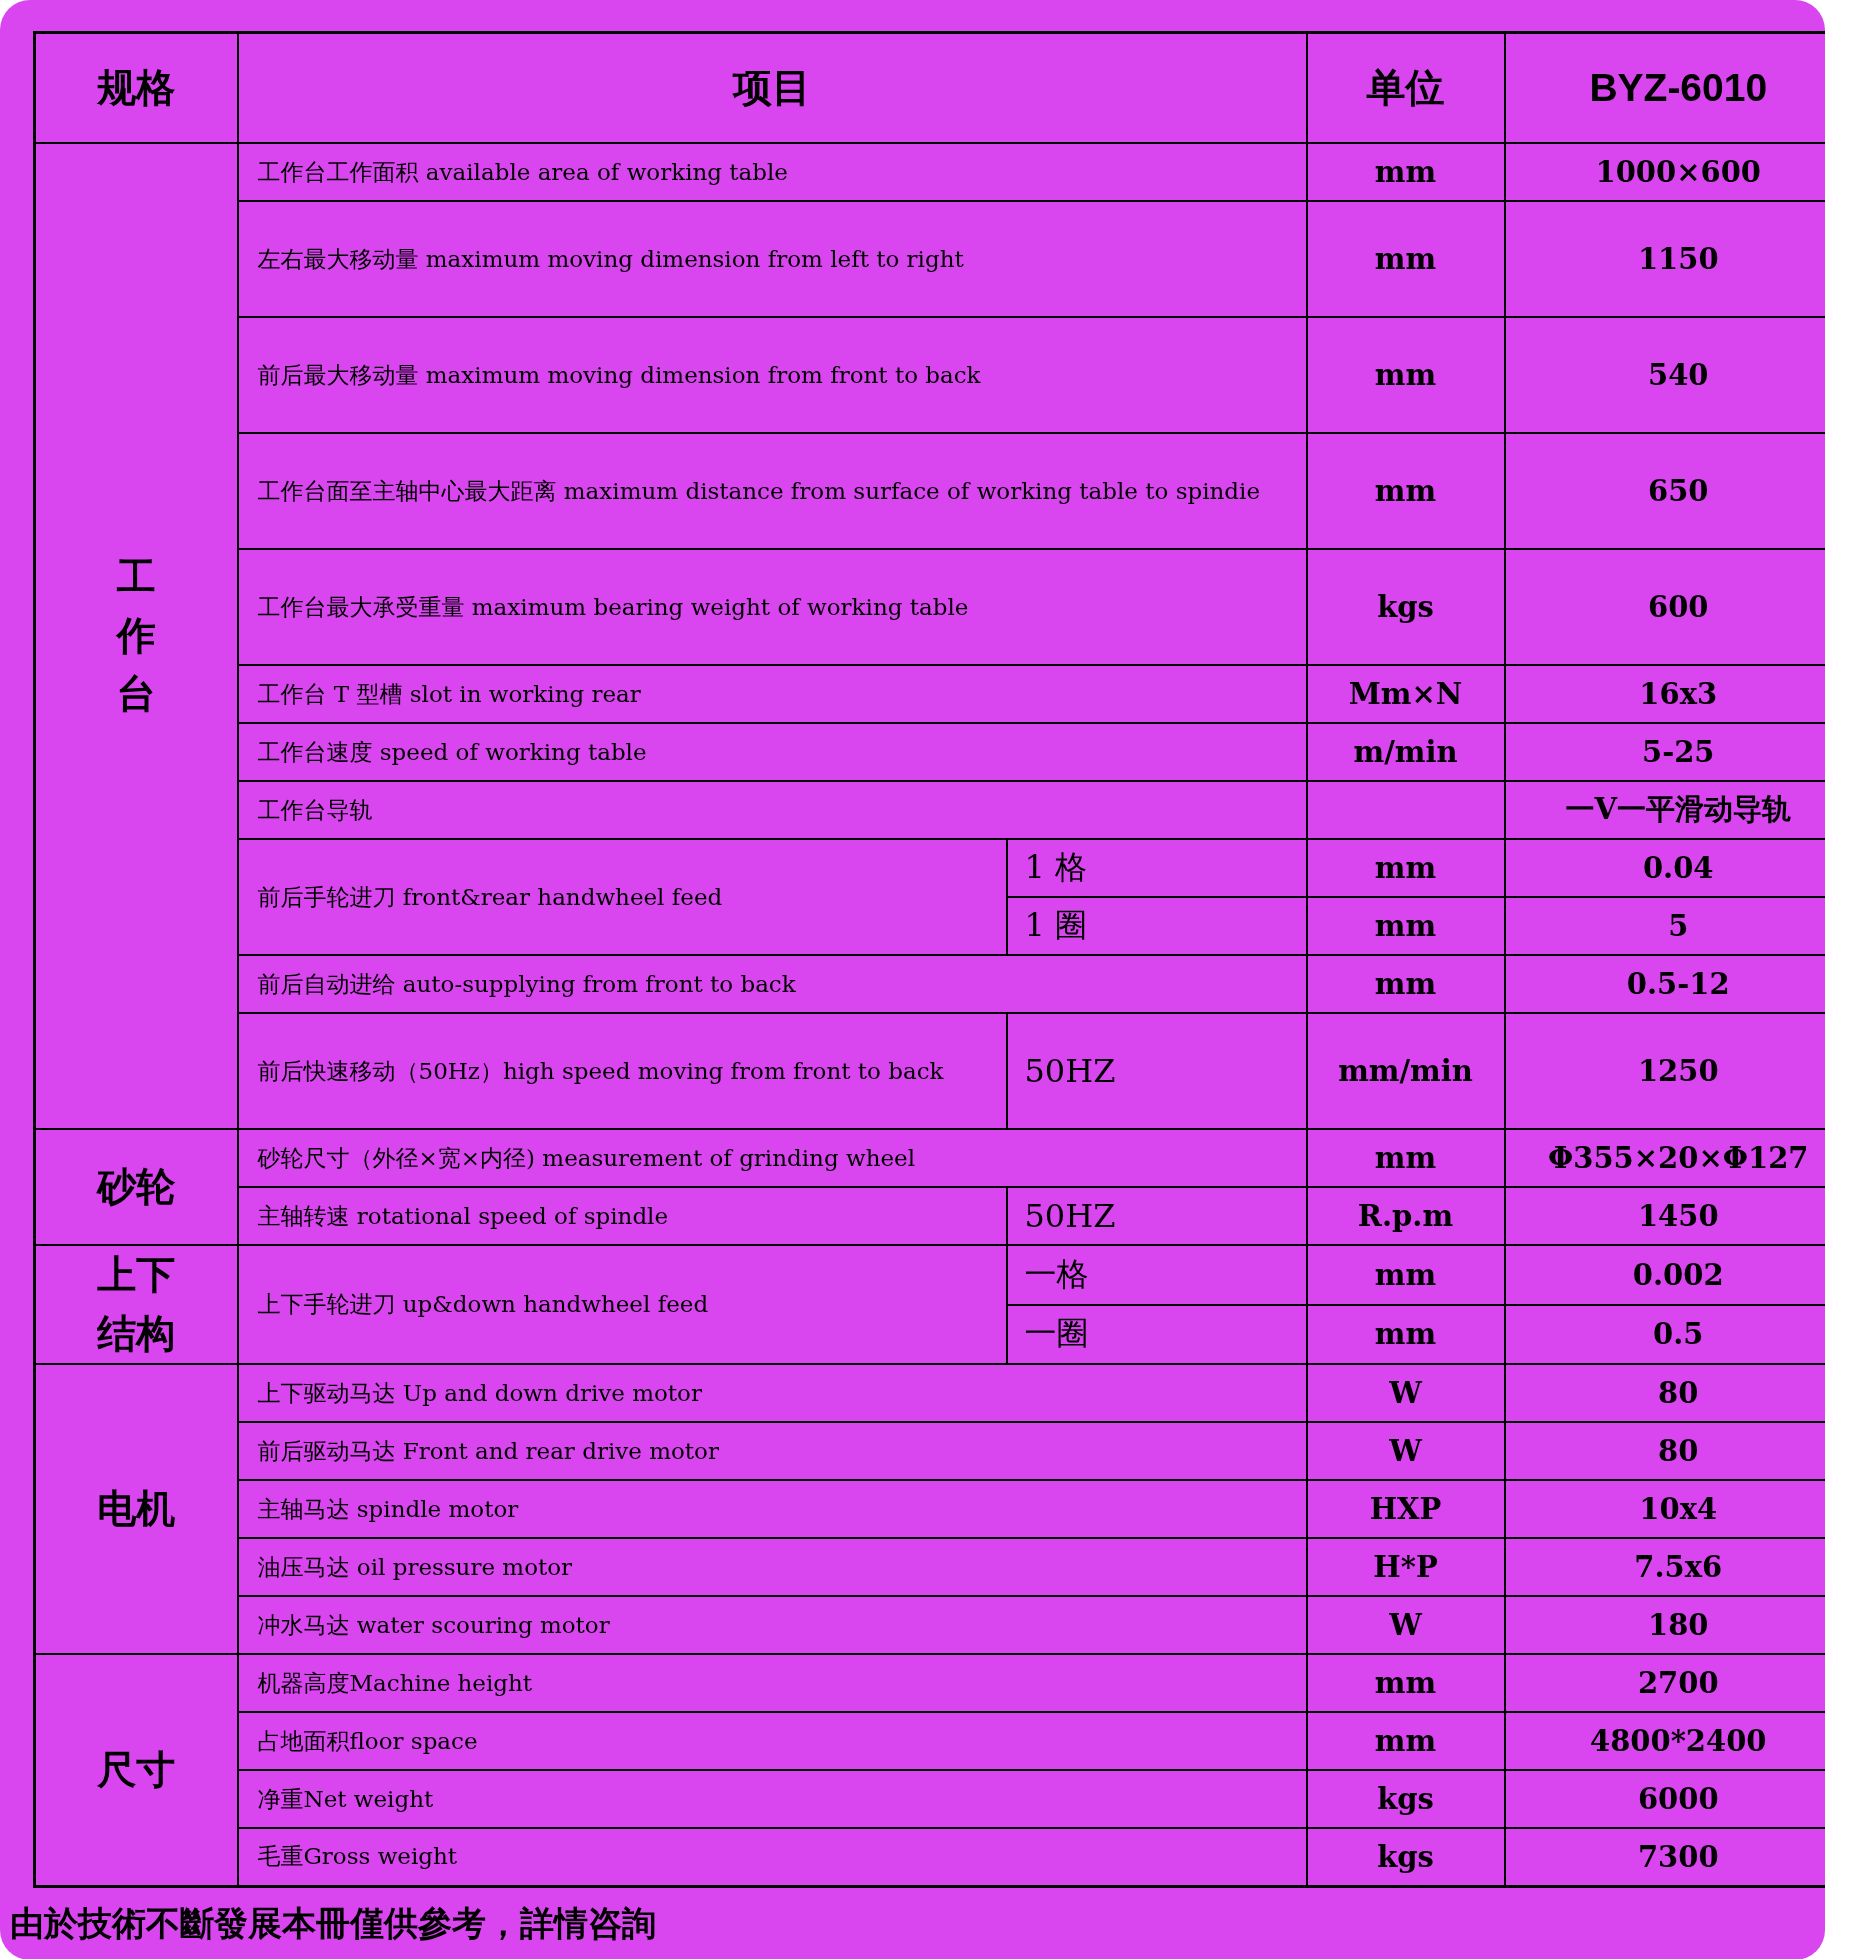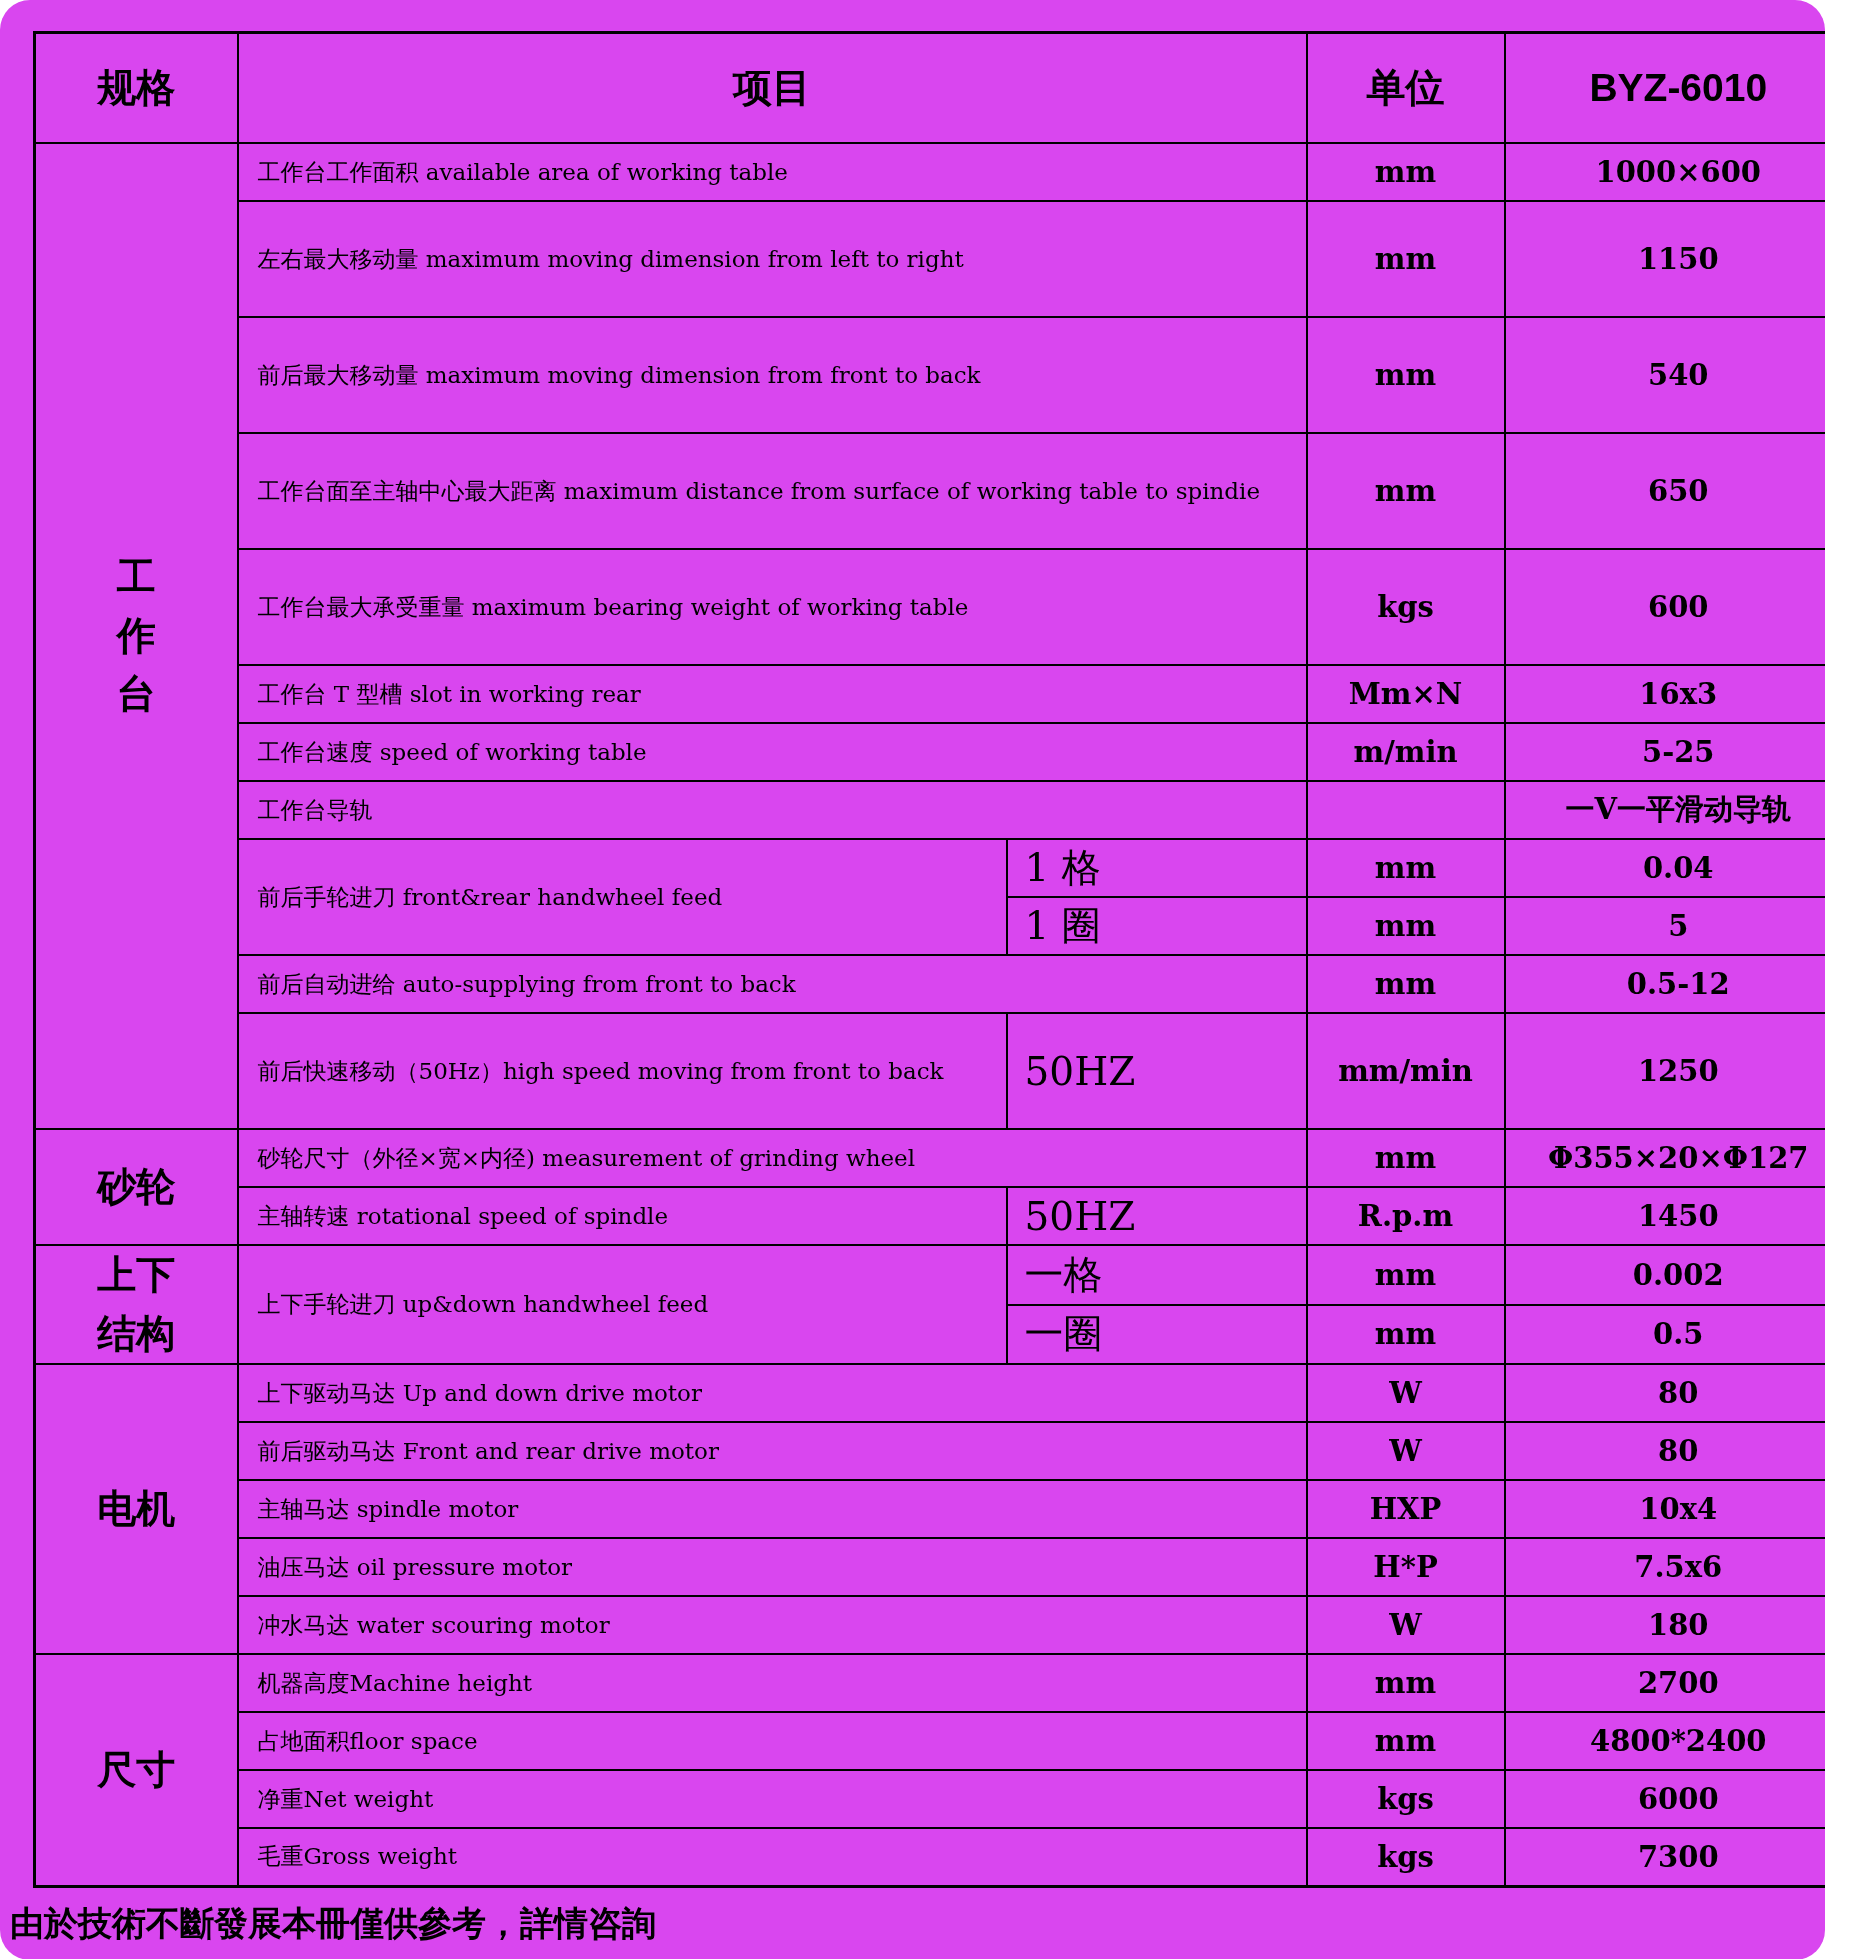--- a/index.html
+++ b/index.html
@@ -44,21 +44,21 @@
     line-height: 1.5;
   }
   td.item {
     font-size: 23px;
     text-align: left;
     padding: 0 10.3px 0 19px;
     line-height: 1.95;
     word-wrap: break-word;
   }
   td.sub {
-    font-size: 39px;
+    font-size: 32px;
     text-align: left;
     padding-left: 17px;
   }
   td.unit, td.value {
     font-size: 29px;
     text-align: center;
     font-weight: bold;
   }
   tr.row-s { height: 58px; }
   tr.row-t { height: 116px; margin-left: 19px; }

